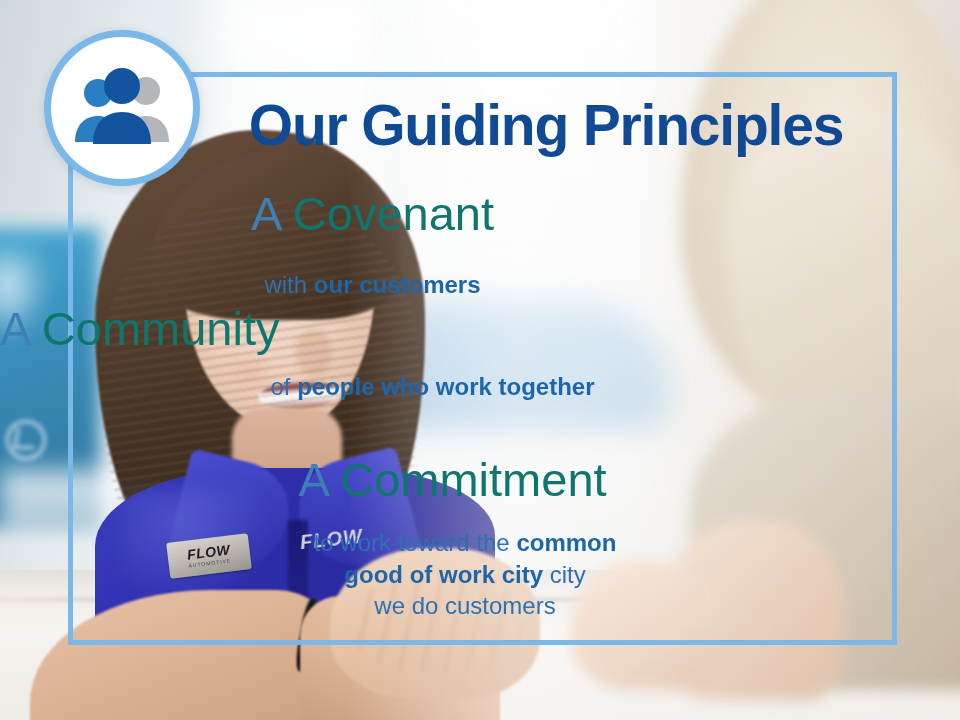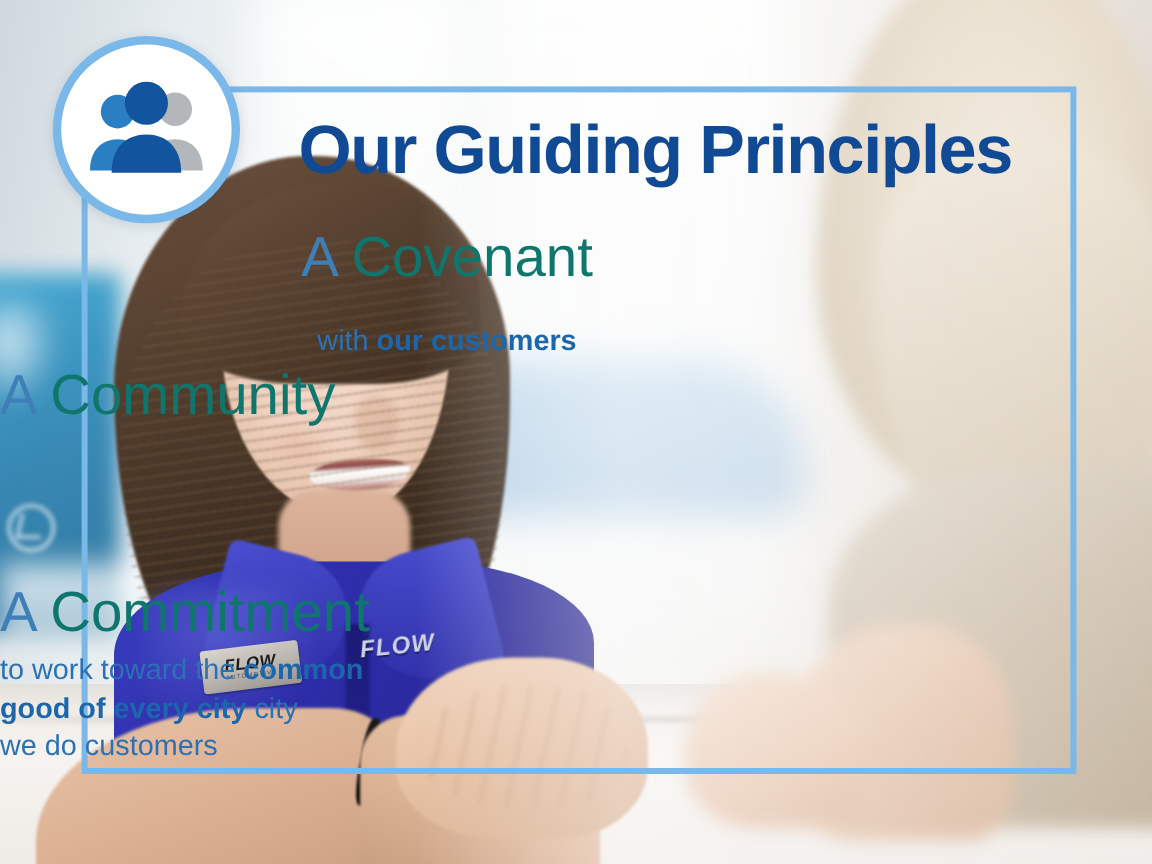--- a/index.html
+++ b/index.html
@@ -395,22 +395,22 @@
   }
   .p-sub b { font-weight: bold; color: #1c66ac; }
 
   
   .c1-head { left: 0; top: 190px; width: 745px; text-align: center; }
   .c1-sub  { left: 0; top: 252px; width: 745px; text-align: center; margin-top: 17px; }
   
   .c2-head { left: 0; top: 305px; width: 830px; }
   .c2-sub  { left: 0; top: 371px; width: 865px; text-align: center; }
   
-  .c3-head { left: 0; top: 486px; width: 905px; text-align: left; }
-  .c3-sub  { left: 0; top: 527px; width: 930px; text-align: left; margin-top: 16px; }
+  .c3-head { left: 0; top: 456px; width: 905px; text-align: center; }
+  .c3-sub  { left: 0; top: 527px; width: 930px; text-align: center; }
 </style>
 </head>
 <body>
 
 <div class="canvas">
 
   <div class="photo">
     <div class="bg-room"></div>
     <div class="bg-window-a"></div>
     <div class="bg-window-b"></div>
@@ -491,25 +491,26 @@
       <span class="art">A </span><span class="key">Covenant</span>
     </div>
     <div class="p-sub c1-sub">
       <span>with </span><b>our customers</b>
     </div>
 
     <div class="p-head c2-head">
       <span class="art">A </span><span class="key">Community</span>
     </div>
     <div class="p-sub c2-sub">
+      <div><span>of </span><b>people who work together</b></div>
     </div>
 
     <div class="p-head c3-head">
       <span class="art">A </span><span class="key">Commitment</span>
     </div>
     <div class="p-sub c3-sub">
       <div><span>to work toward the </span><b>common</b></div>
-      <div><b>good of every city</b><span> city</span></div>
+      <div><b>good of work city</b><span> city</span></div>
       <div>we do customers</div>
     </div>
 
   </div>
 </div>
 
 </body></html>

